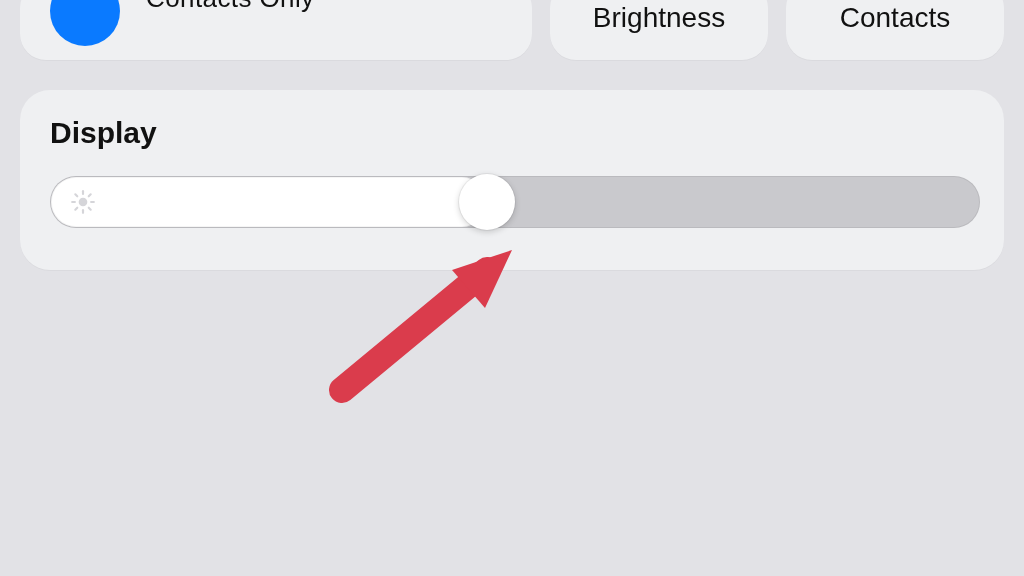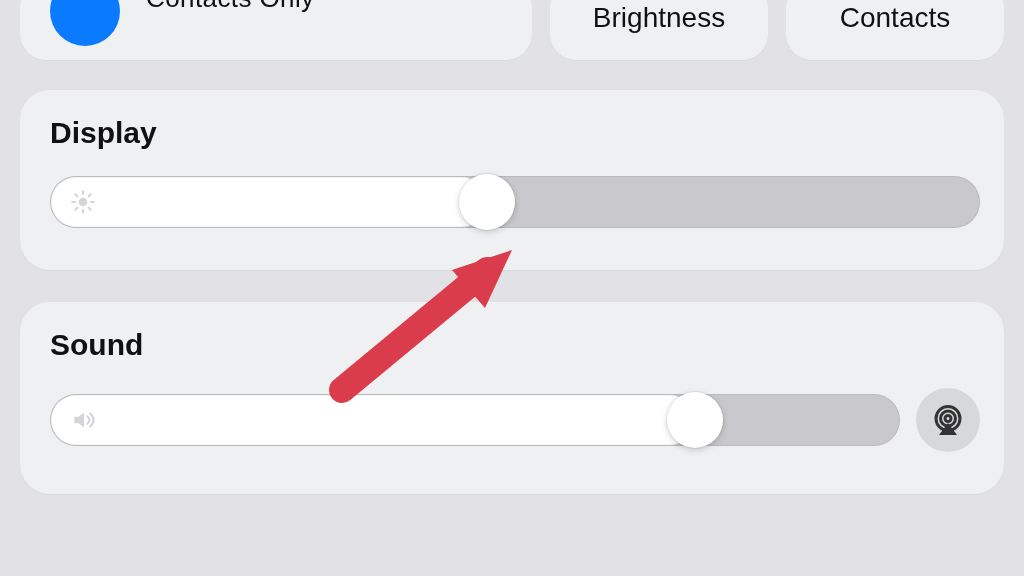--- a/index.html
+++ b/index.html
@@ -63,21 +63,21 @@
       justify-content: flex-end;
       padding-bottom: 26px;
       font-size: 28px;
       color: #111;
       box-shadow: 0 1px 0 rgba(0,0,0,0.03);
     }
     .panel {
       background: #eff0f2;
       border-radius: 30px;
       padding: 26px 24px 42px 30px;
-      margin-bottom: 32px;
+      margin-bottom: 40px;
       box-shadow: 0 1px 0 rgba(0,0,0,0.03);
     }
     .panel-title {
       font-size: 30px;
       font-weight: 600;
       color: #111;
       margin-bottom: 26px;
     }
     .slider-row {
       display: flex;
@@ -186,43 +186,20 @@
               <line x1="4.9" y1="19.1" x2="6.7" y2="17.3"></line>
               <line x1="17.3" y1="6.7" x2="19.1" y2="4.9"></line>
             </g>
           </svg>
         </div>
         <div class="slider-thumb" id="display-thumb" style="left: 47%;"></div>
       </div>
     </div>
   </div>
 
-  <div class="panel">
-    <div class="panel-title">Sound</div>
-    <div class="slider-row">
-      <div class="slider">
-        <div class="slider-fill" id="sound-fill" style="width: 76%;">
-          <svg class="slider-icon" viewBox="0 0 24 24">
-            <path fill="currentColor" d="M4 9v6h4l5 4V5L8 9H4z"></path>
-            <path fill="none" stroke="currentColor" stroke-width="2" stroke-linecap="round" d="M16 8.5c1.2 1 1.8 2.2 1.8 3.5s-.6 2.5-1.8 3.5"></path>
-            <path fill="none" stroke="currentColor" stroke-width="2" stroke-linecap="round" d="M18.5 6c2.1 1.6 3.2 3.7 3.2 6s-1.1 4.4-3.2 6"></path>
-          </svg>
-        </div>
-        <div class="slider-thumb" id="sound-thumb" style="left: 76%;"></div>
-      </div>
-      <div class="airplay-btn">
-        <svg viewBox="0 0 24 24">
-          <circle cx="12" cy="11" r="8" fill="none" stroke="#333" stroke-width="2"></circle>
-          <circle cx="12" cy="11" r="5" fill="none" stroke="#333" stroke-width="2"></circle>
-          <circle cx="12" cy="11" r="2" fill="none" stroke="#333" stroke-width="2"></circle>
-          <path fill="#333" d="M12 14 L6 22 L18 22 Z"></path>
-        </svg>
-      </div>
-    </div>
-  </div>
 
 </div>
 
 <svg class="arrow" width="230" height="180" viewBox="0 0 230 180">
   <defs></defs>
   <g id="arrow-g">
     <path d="M30 160 L175 40" stroke-width="26" stroke-linecap="round" fill="none" stroke="#da3c4c"></path>
     <polygon points="200,20 140,40 173,78" fill="#da3c4c"></polygon>
   </g>
 </svg>

